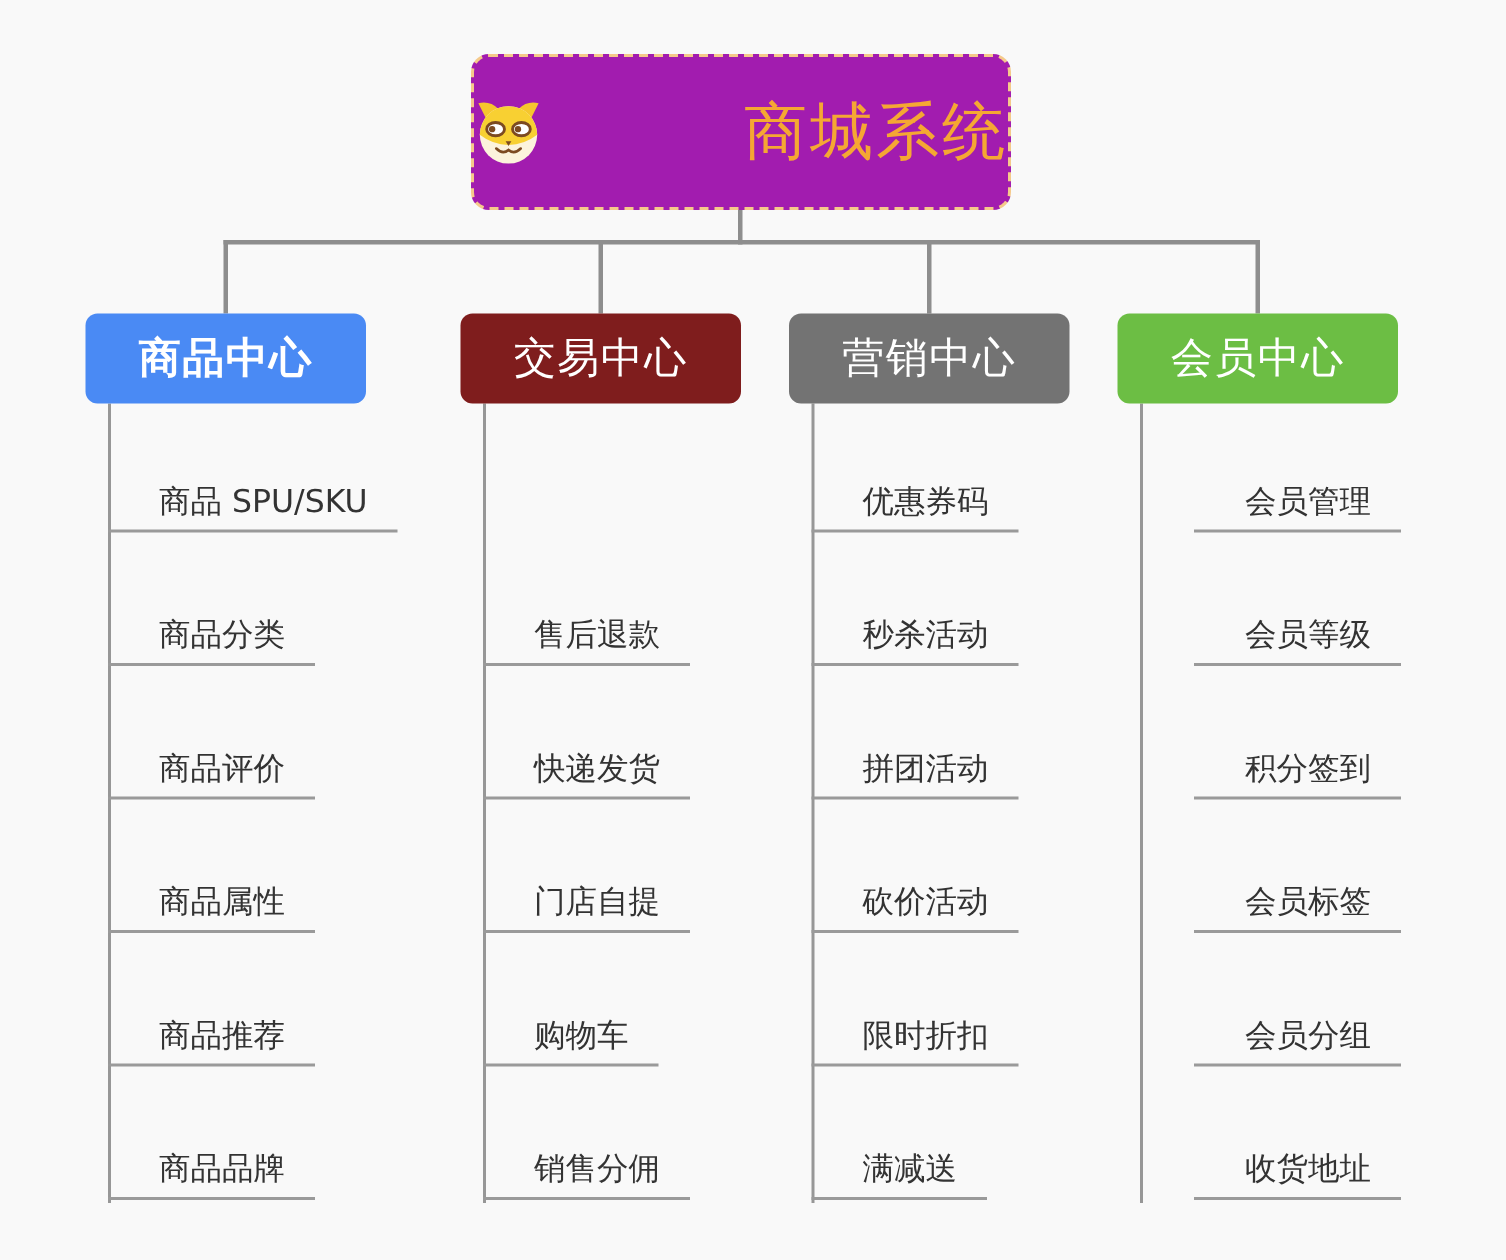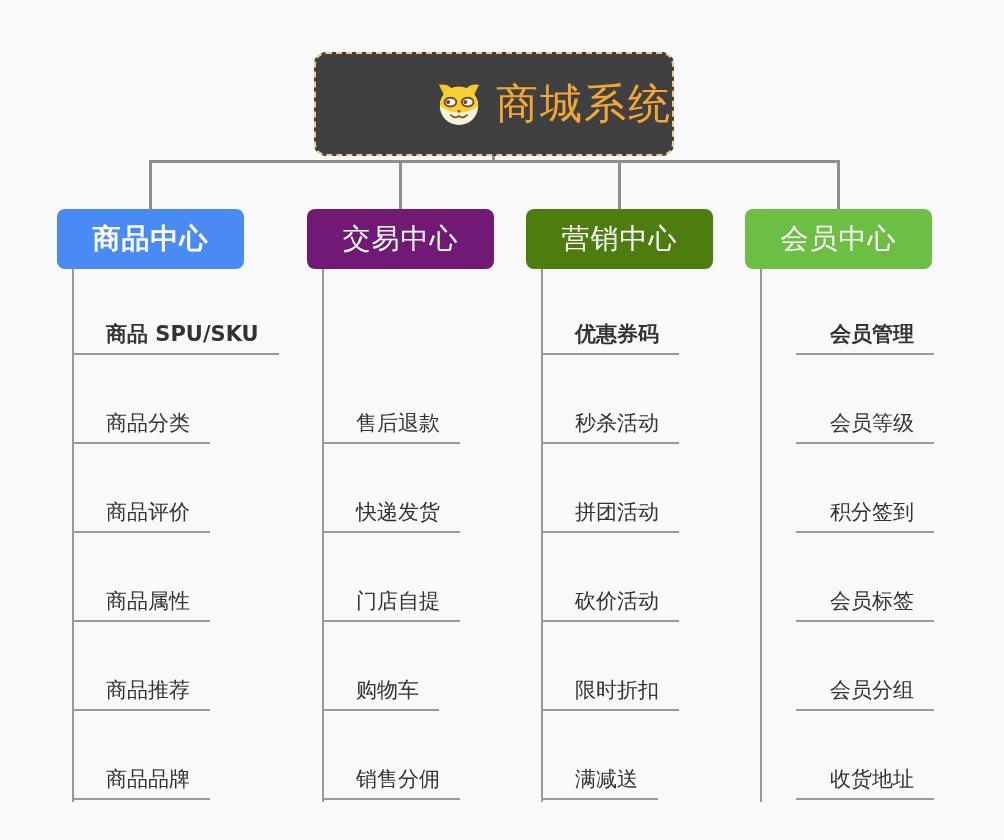--- a/index.html
+++ b/index.html
@@ -9,28 +9,28 @@
     width: 1004px;
     height: 840px;
     background: #f9f9f9;
     overflow: hidden;
     font-family: "DejaVu Sans", "Liberation Sans", sans-serif;
   }
 
   
   .root-node {
     position: absolute;
-    left: 314px; top: 52px;
+    left: 314px; top: 36px;
     width: 360px; height: 104px;
-    background: #404040;
+    background: #a21caf;
     border: 2px dashed #f5c98a;
     border-radius: 12px;
     display: flex;
     align-items: center;
-    justify-content: flex-end;
+    justify-content: space-between;
     gap: 14px;
   }
   .root-title {
     color: #f5a733;
     font-size: 42px;
     font-weight: 500;
     letter-spacing: 2px;
     white-space: nowrap;
   }
   .dog-icon { width: 46px; height: 44px; display: inline-block; }
@@ -79,21 +79,21 @@
     border-bottom: 2px solid #9a9a9a;
     font-size: 21px;
     color: #333333;
     width: max-content;
     white-space: nowrap;
   }
   .leaf.c1 { left: 72px; }
   .leaf.c2 { left: 322px; }
   .leaf.c3 { left: 541px; }
   .leaf.c4 { left: 760px; margin-left: 36px; }
-  .row-1 { top: 313px; font-weight: bold; }
+  .row-1 { top: 313px; }
   .row-2 { top: 402px; }
   .row-3 { top: 491px; }
   .row-4 { top: 580px; }
   .row-5 { top: 669px; }
   .row-6 { top: 758px; }
 </style>
 </head>
 <body>
 
 <div class="canvas">
@@ -121,22 +121,22 @@
         <circle cx="12.6" cy="21" r="2.2" fill="#7c4a21"></circle>
         <circle cx="30.6" cy="21" r="2.2" fill="#7c4a21"></circle>
         <path d="M22 29.5 h4 l-2 3.2 z" fill="#7c4a21"></path>
         <path d="M15.5 34.5 q4.5 4.5 8.5 1 q4 3.5 8.5 -1" fill="none" stroke="#7c4a21" stroke-width="1.8" stroke-linecap="round"></path>
       </svg>
     </span>
     <span class="root-title">商城系统</span>
   </div>
 
   <div class="branch-header col-1" style="background: rgb(74, 138, 244); font-weight: bold;">商品中心</div>
-  <div class="branch-header col-2" style="background: #701a75;">交易中心</div>
-  <div class="branch-header col-3" style="background: #4d7c0f;">营销中心</div>
+  <div class="branch-header col-2" style="background: #7f1d1d;">交易中心</div>
+  <div class="branch-header col-3" style="background: #737373;">营销中心</div>
   <div class="branch-header col-4" style="background: rgb(108, 190, 68);">会员中心</div>
 
   <div class="leaf c1 row-1">商品 SPU/SKU</div>
   <div class="leaf c1 row-2">商品分类</div>
   <div class="leaf c1 row-3">商品评价</div>
   <div class="leaf c1 row-4">商品属性</div>
   <div class="leaf c1 row-5">商品推荐</div>
   <div class="leaf c1 row-6">商品品牌</div>
 
   <div class="leaf c2 row-2">售后退款</div>

